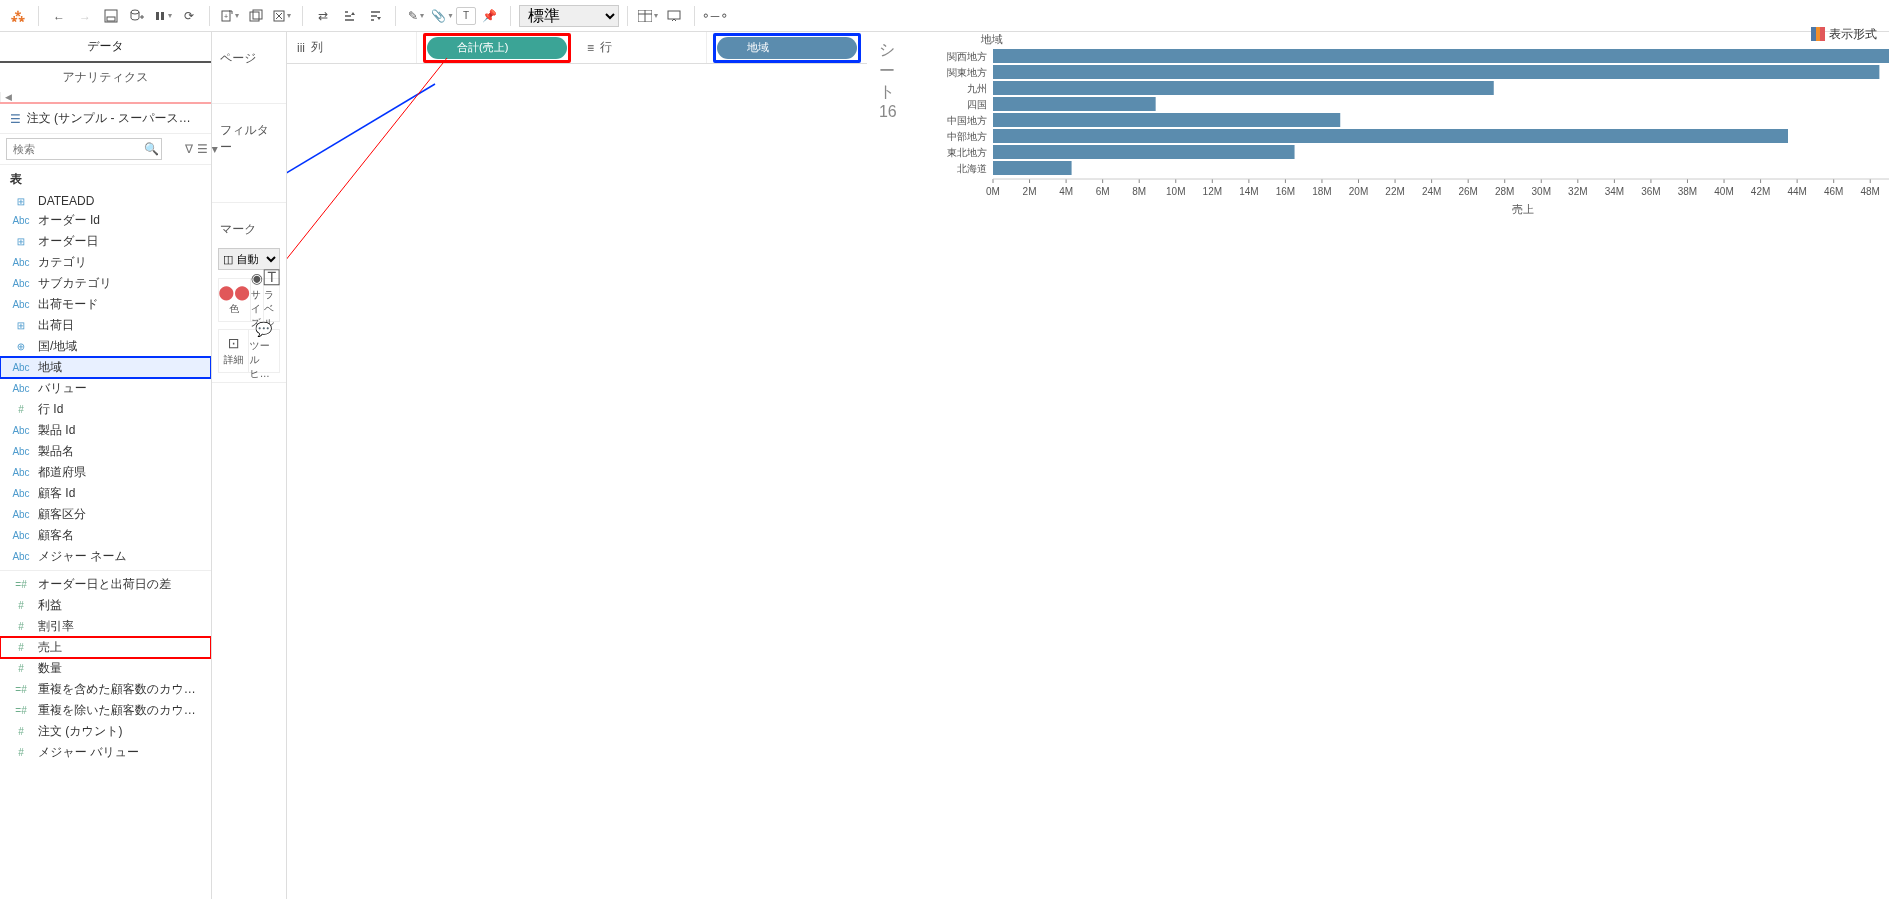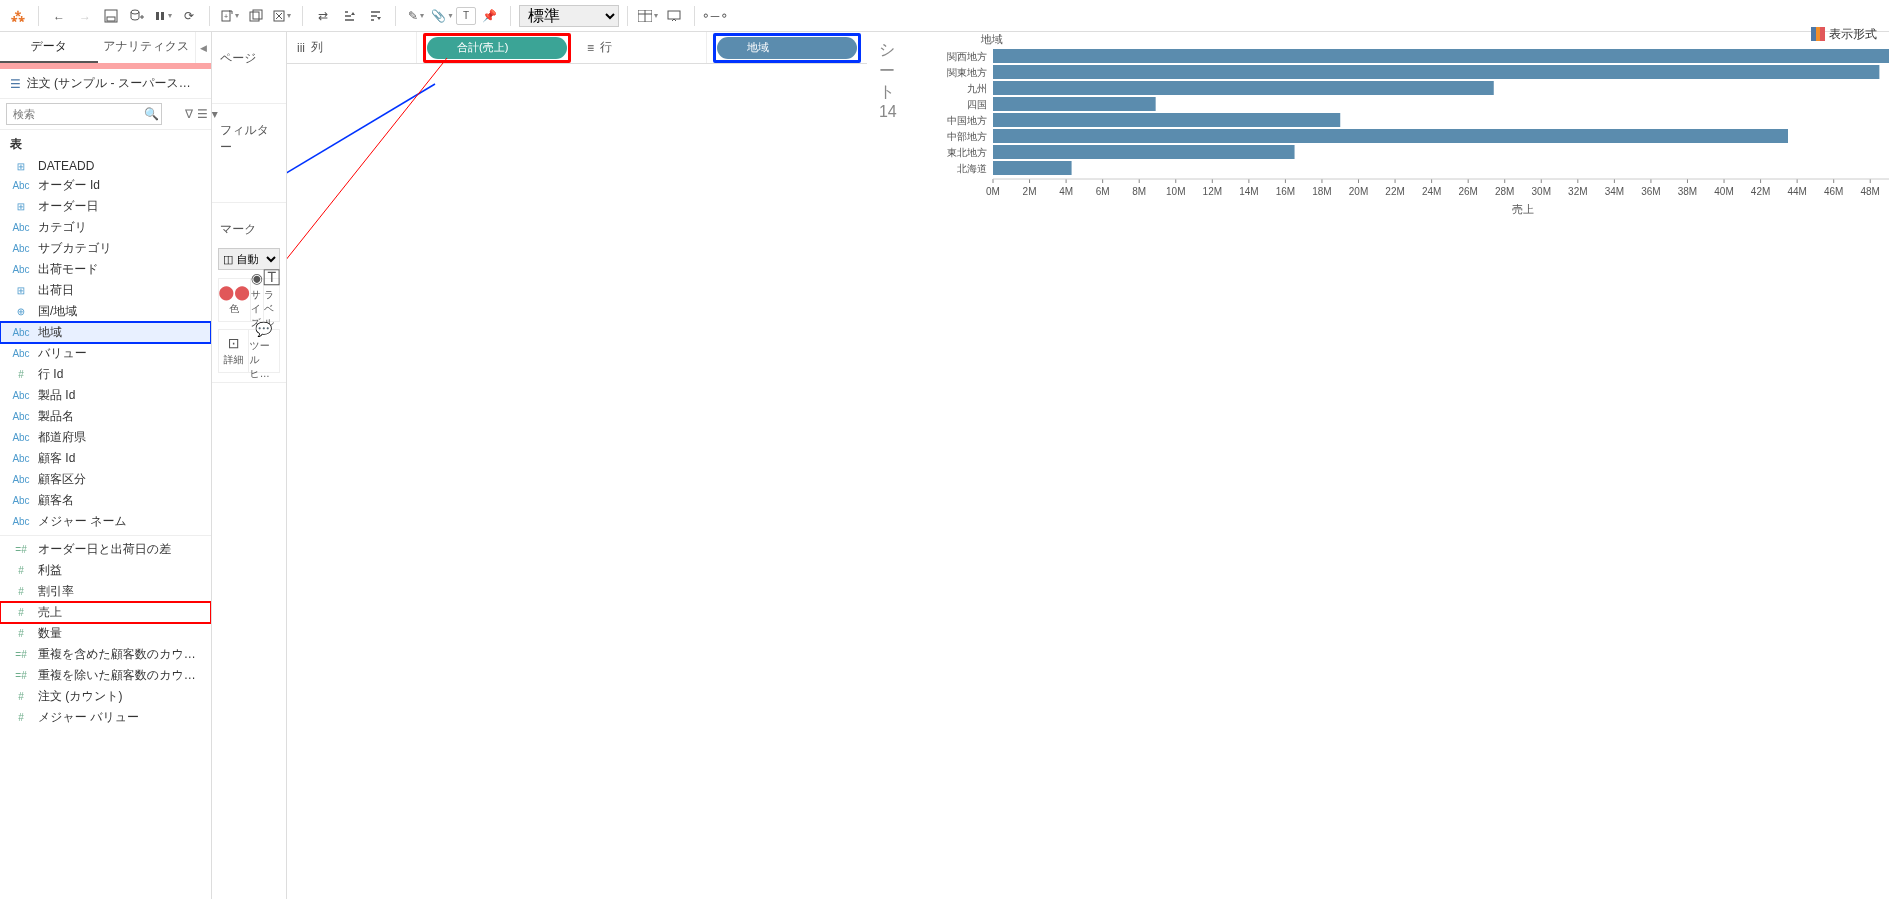--- a/index.html
+++ b/index.html
@@ -13,21 +13,21 @@
 .toolbar select { height: 22px; border: 1px solid #ccc; font-size: 16px; min-width: 100px; padding: 0 4px; }
 .spacer { flex: 1; }
 .showme { display: flex; align-items: center; gap: 4px; cursor: pointer; padding: 0 6px; margin-top: 37px; }
 .showme .ico { width: 14px; height: 14px; background: linear-gradient(to right, #4e79a7 33%, #f28e2b 33% 66%, #e15759 66%); }
 
 
 .main { display: flex; height: calc(100vh - 32px); }
 
 
 .left { width: 212px; border-right: 1px solid #ddd; display: flex; flex-direction: column; }
-.tabs { display: flex; border-bottom: 6px solid #fca5a5; }
+.tabs { display: flex; border-bottom: 2px solid #fca5a5; flex-direction: column; }
 .tab { flex: 1; text-align: center; padding: 6px 0; cursor: pointer; color: #555; }
 .tab.active { border-bottom: 2px solid #555; color: #222; font-weight: 500; }
 .mini-arrow { width: 16px; display:flex; align-items:center; justify-content:center; border-left:1px solid #eee; cursor:pointer; color:#888; font-size:9px;}
 .datasource { display: flex; align-items: center; gap: 6px; padding: 6px 10px; border-bottom: 1px solid #eee; }
 .datasource .cyl { color: #4e79a7; }
 .search-row { display: flex; align-items: center; padding: 4px 6px; gap: 4px; border-bottom: 1px solid #eee; }
 .search-row input { flex: 1; border: 1px solid #ccc; height: 22px; padding: 0 6px; font-size: 11px; }
 .search-row .ibtn { width: 18px; height: 18px; display:flex; align-items:center; justify-content:center; color:#777; cursor:pointer; }
 .section-title { padding: 6px 10px 4px; font-weight: 600; }
 .field-list { flex: 1; overflow-y: auto; padding-bottom: 10px; }
@@ -358,21 +358,21 @@
       <div class="shelf-label">
           <span>≡</span>
           <span>行</span>
         </div>
       <div class="shelf-content">
         <div class="hl-box blue">
             <div class="pill blue">地域</div>
           </div>
       </div>
     </div>
-    <div class="sheet-title">シート 14</div>
+    <div class="sheet-title">シート 16</div>
     <div class="chart-area">
       <div class="chart-header">地域</div>
       <svg id="chart" class="chart-svg" width="1140" height="170">
           <text x="66" y="11" text-anchor="end" font-size="10" fill="#555">関西地方</text>
           <rect x="72" y="0" width="1041.7241379310344" height="14" fill="#5b8cae"></rect>
           <text x="66" y="27" text-anchor="end" font-size="10" fill="#555">関東地方</text>
           <rect x="72" y="16" width="886.3793103448276" height="14" fill="#5b8cae"></rect>
           <text x="66" y="43" text-anchor="end" font-size="10" fill="#555">九州</text>
           <rect x="72" y="32" width="500.7586206896552" height="14" fill="#5b8cae"></rect>
           <text x="66" y="59" text-anchor="end" font-size="10" fill="#555">四国</text>

